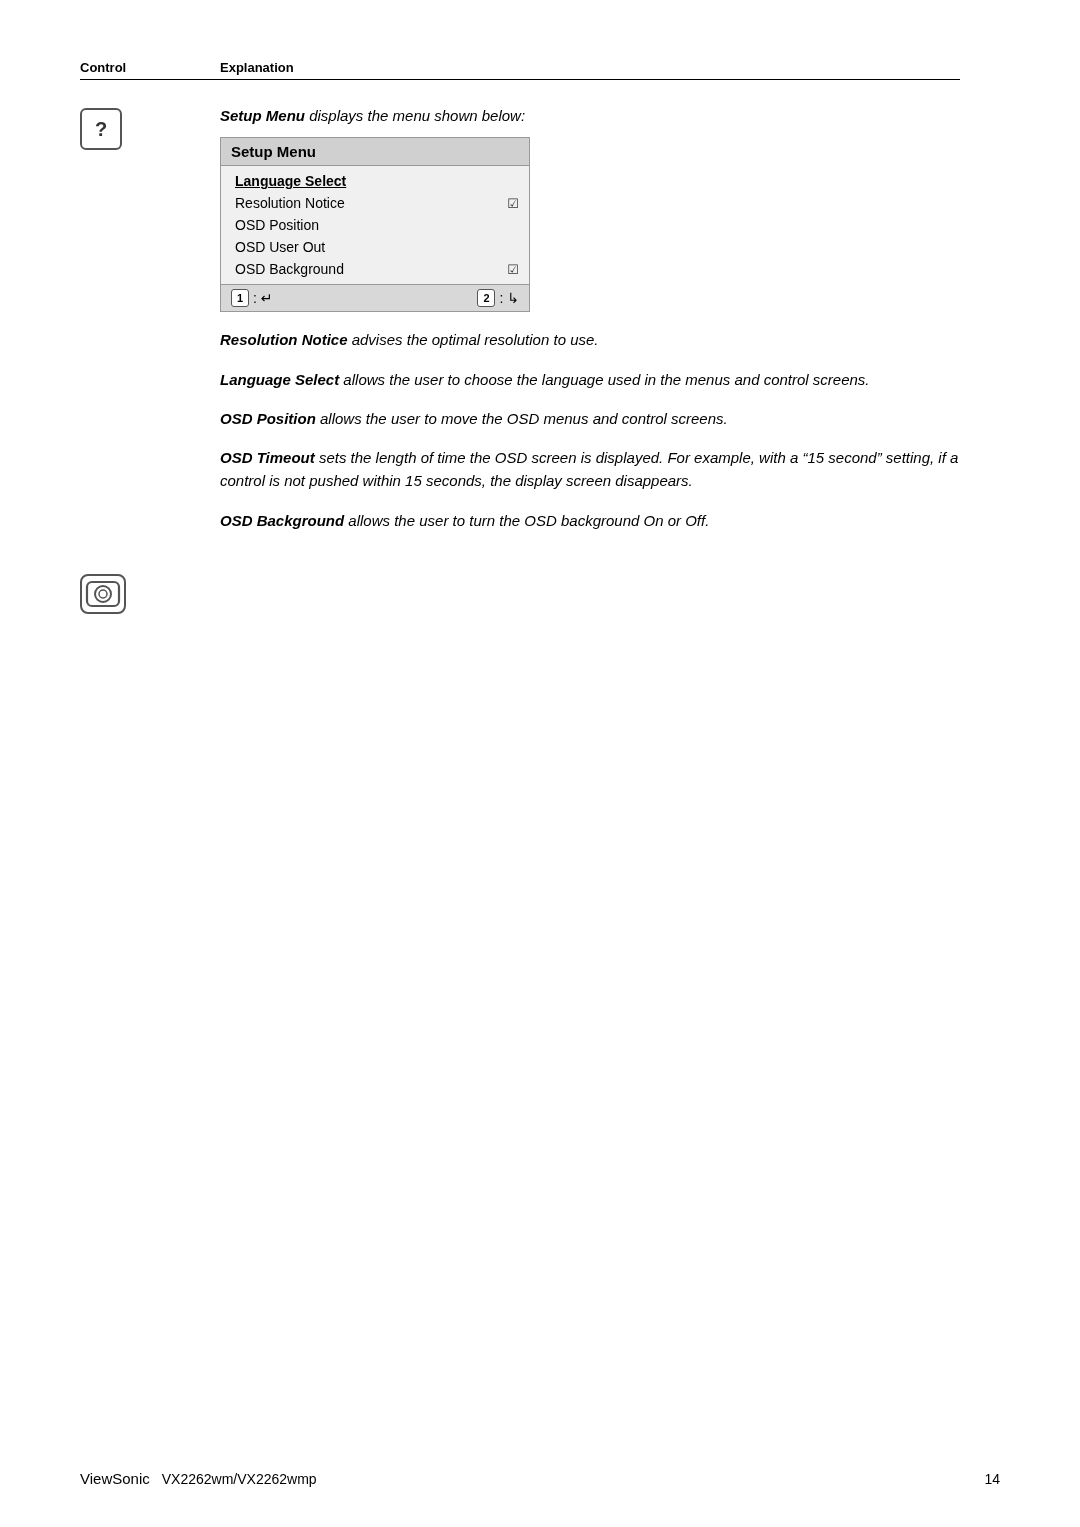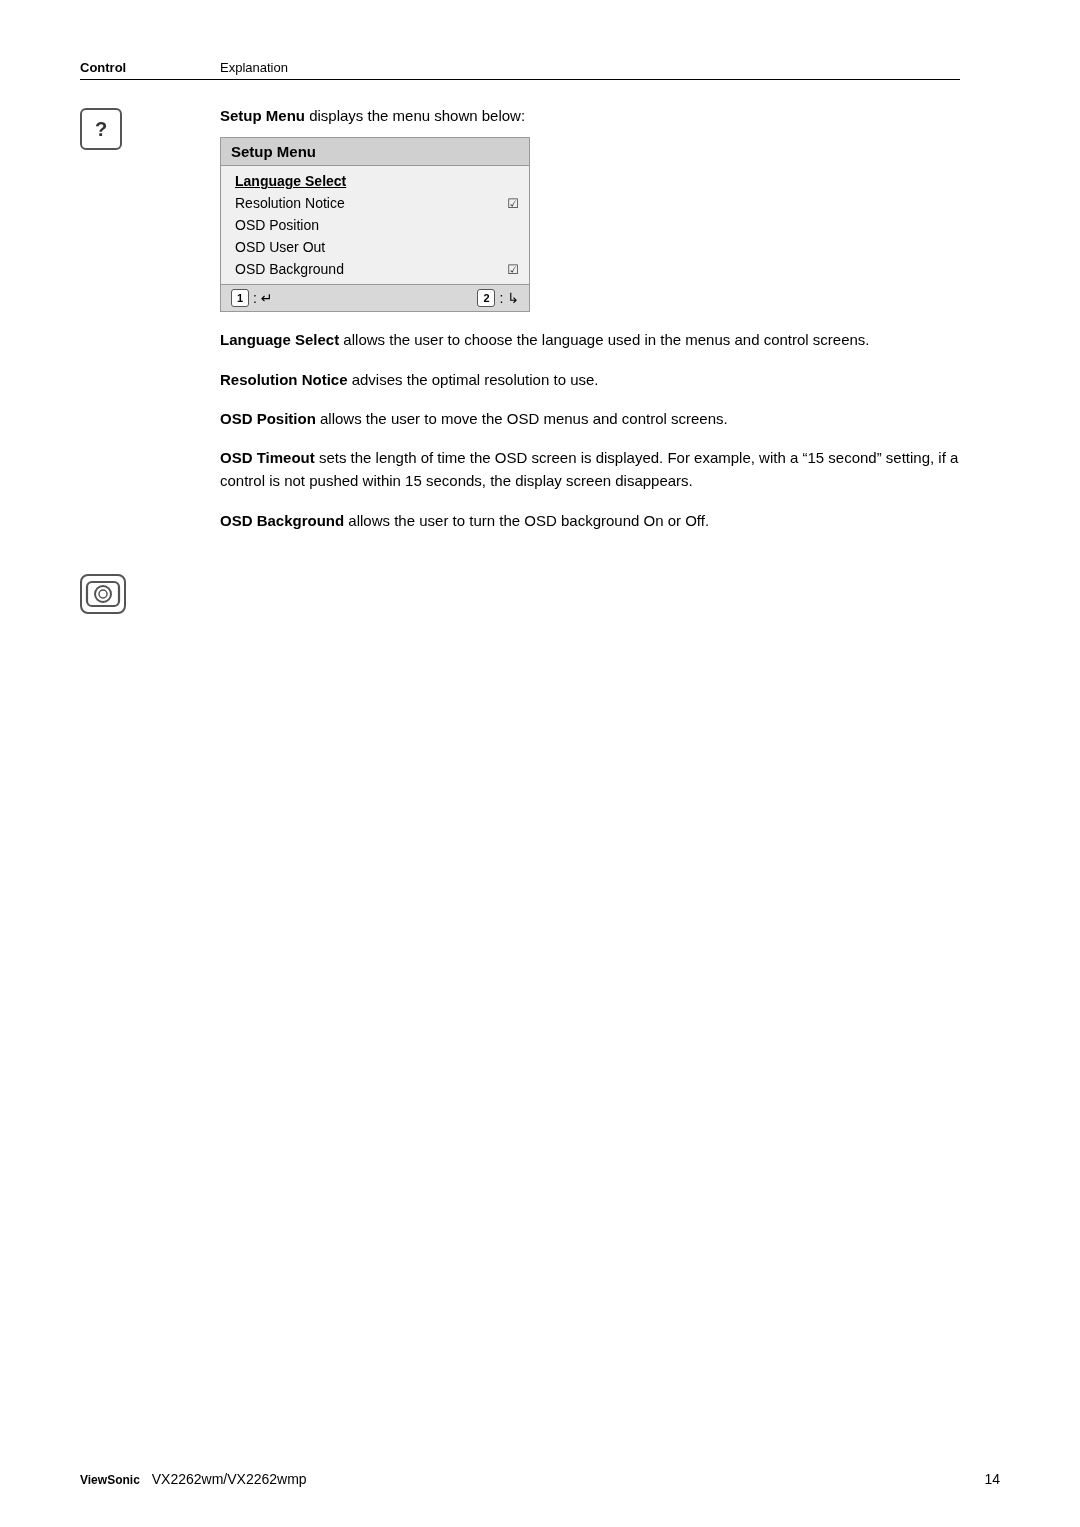--- a/index.html
+++ b/index.html
@@ -27,21 +27,21 @@
       padding-bottom: 4px;
       margin-bottom: 24px;
     }
     .header-control {
       font-weight: bold;
       font-size: 13px;
       width: 140px;
       min-width: 140px;
     }
     .header-explanation {
-      font-weight: normal;
+      font-weight: bold;
       font-size: 13px;
     }
 
     
     .content-row {
       display: flex;
       flex-direction: row;
       margin-bottom: 20px;
     }
 
@@ -151,40 +151,41 @@
     }
     .arrow-icon {
       font-size: 14px;
     }
 
     
     .para {
       margin-bottom: 16px;
       line-height: 1.55;
       font-size: 15px;
+      font-style: italic;
     }
     .para b {
       font-weight: bold;
     }
 
     
     .page-footer {
       position: absolute;
       bottom: 40px;
       left: 80px;
       right: 80px;
       display: flex;
       flex-direction: row;
       justify-content: space-between;
       align-items: center;
       border-top: none;
     }
     .footer-brand {
-      font-weight: bold;
-      font-size: 12px;
+      font-weight: normal;
+      font-size: 15px;
     }
     .footer-model {
       font-size: 14px;
     }
     .footer-page {
       font-size: 14px;
     }
 
     
     .content-row-memory {
@@ -243,24 +244,24 @@
             <span class="arrow-icon">: ↵</span>
           </div>
           <div class="footer-btn">
             <span class="footer-btn-num">2</span>
             <span class="arrow-icon">: ↳</span>
           </div>
         </div>
       </div>
 
       <p class="para">
+        <b>Resolution Notice</b> advises the optimal resolution to use.
+      </p>
+      <p class="para">
         <b>Language Select</b> allows the user to choose the language used in the menus and control screens.
-      </p>
-      <p class="para">
-        <b>Resolution Notice</b> advises the optimal resolution to use.
       </p>
       <p class="para">
         <b>OSD Position</b> allows the user to move the OSD menus and control screens.
       </p>
       <p class="para">
         <b>OSD Timeout</b> sets the length of time the OSD screen is displayed. For example, with a “15 second” setting, if a control is not pushed within 15 seconds, the display screen disappears.
       </p>
       <p class="para">
         <b>OSD Background</b> allows the user to turn the OSD background On or Off.
       </p>

